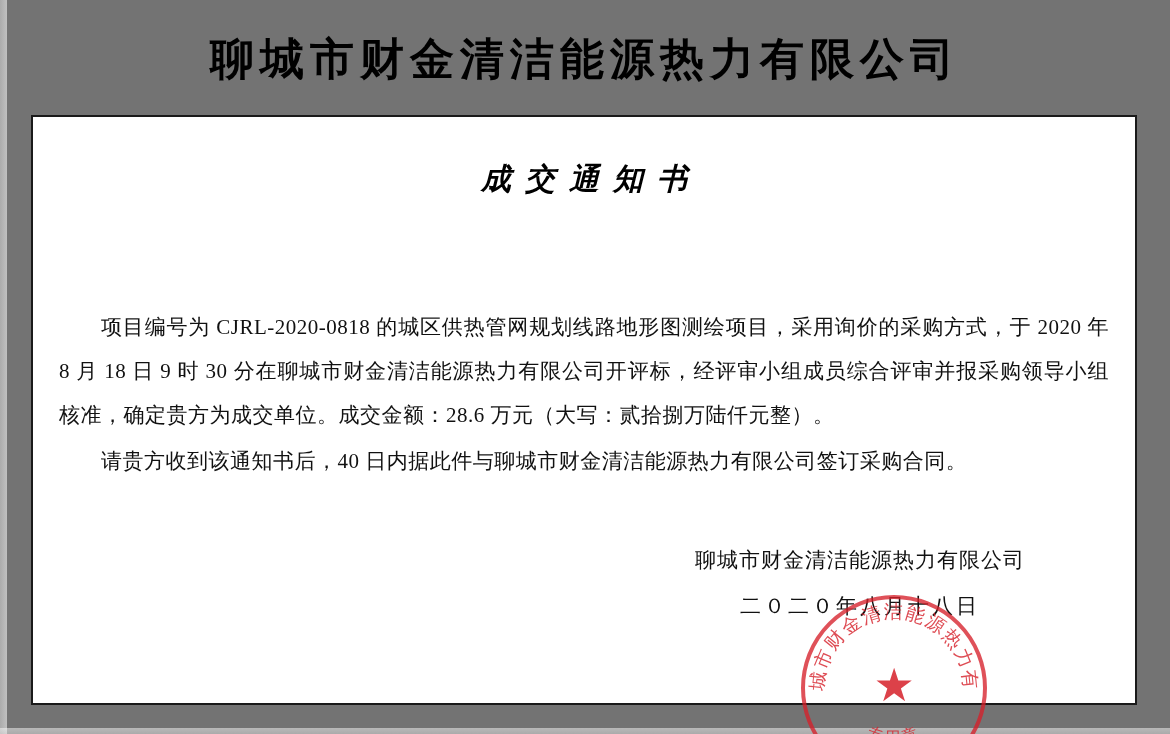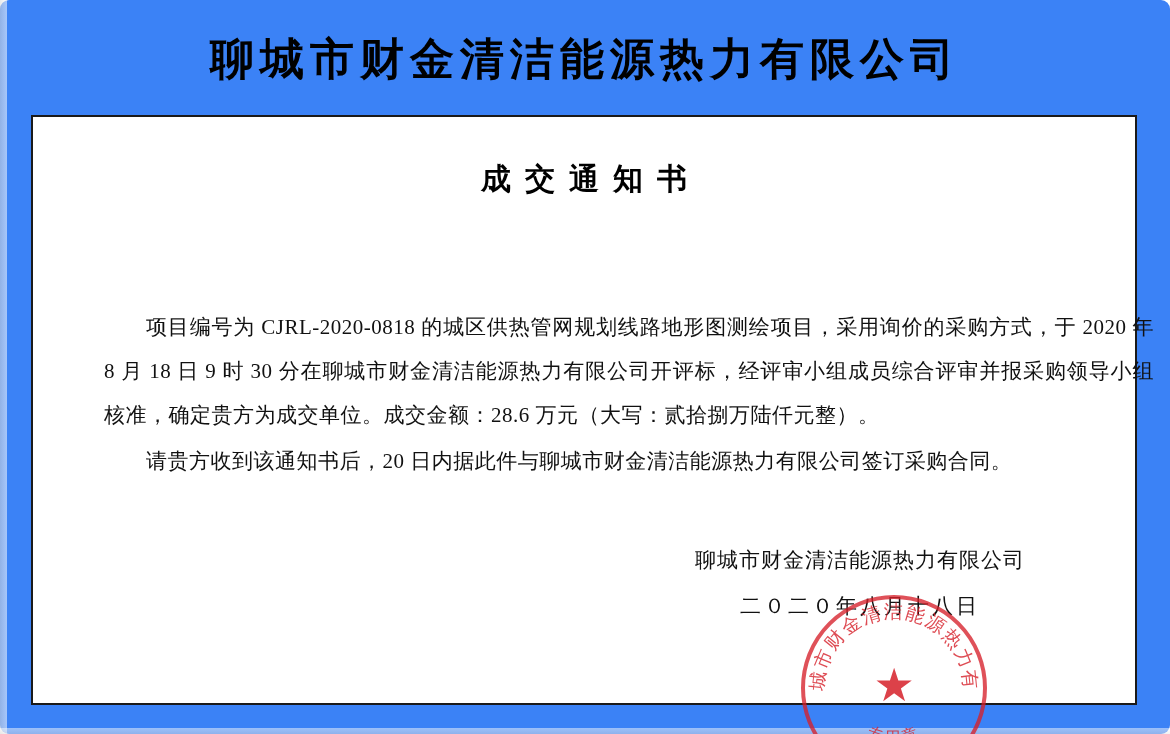--- a/index.html
+++ b/index.html
@@ -14,22 +14,21 @@
     font-family: "Liberation Serif", "DejaVu Serif", serif;
     color: #111;
     overflow: hidden;
   }
 
   .page {
     position: absolute;
     left: 0; top: 0;
     width: 1170px;
     height: 734px;
-    background: #3b82f6;
-    border-radius: 9px;
+    background: #737373;
   }
 
   
   .company-title {
     position: absolute;
     left: 0;
     top: 30px;
     width: 1170px;
     text-align: center;
     font-size: 44px;
@@ -56,41 +55,41 @@
     position: absolute;
     left: 0;
     top: 42px;
     width: 100%;
     text-align: center;
     font-size: 30px;
     font-weight: bold;
     letter-spacing: 14px;
     text-indent: 14px;
     color: #000;
+    font-style: italic;
   }
 
   .addressee {
     position: absolute;
     left: 26px;
     top: 143px;
     font-size: 21px;
     letter-spacing: 1px;
     color: #111;
   }
 
   .body-text {
     position: absolute;
     left: 26px;
     top: 188px;
     width: 1050px;
     font-size: 21px;
     line-height: 44px;
     color: #111;
     text-align: justify;
-    margin-left: 45px;
   }
   .body-text p {
     margin: 0 0 2px 0;
     text-indent: 2em;
     letter-spacing: 0.5px;
   }
 
   
   .sign-block {
     position: absolute;
@@ -163,21 +162,21 @@
 
   <div class="company-title">聊城市财金清洁能源热力有限公司</div>
 
   <div class="doc-frame">
 
     <div class="doc-title">成交通知书</div>
 
 
     <div class="body-text">
       <p>项目编号为 CJRL-2020-0818 的城区供热管网规划线路地形图测绘项目，采用询价的采购方式，于 2020 年 8 月 18 日 9 时 30 分在聊城市财金清洁能源热力有限公司开评标，经评审小组成员综合评审并报采购领导小组核准，确定贵方为成交单位。成交金额：28.6 万元（大写：贰拾捌万陆仟元整）。</p>
-      <p>请贵方收到该通知书后，20 日内据此件与聊城市财金清洁能源热力有限公司签订采购合同。</p>
+      <p>请贵方收到该通知书后，40 日内据此件与聊城市财金清洁能源热力有限公司签订采购合同。</p>
     </div>
 
     <div class="sign-block">
       <div class="sign-name">聊城市财金清洁能源热力有限公司</div>
       <div class="sign-date">二０二０年八月十八日</div>
     </div>
 
     <div class="seal">
       <div class="seal-ring"></div>
       <svg width="186" height="186" viewBox="0 0 186 186">

